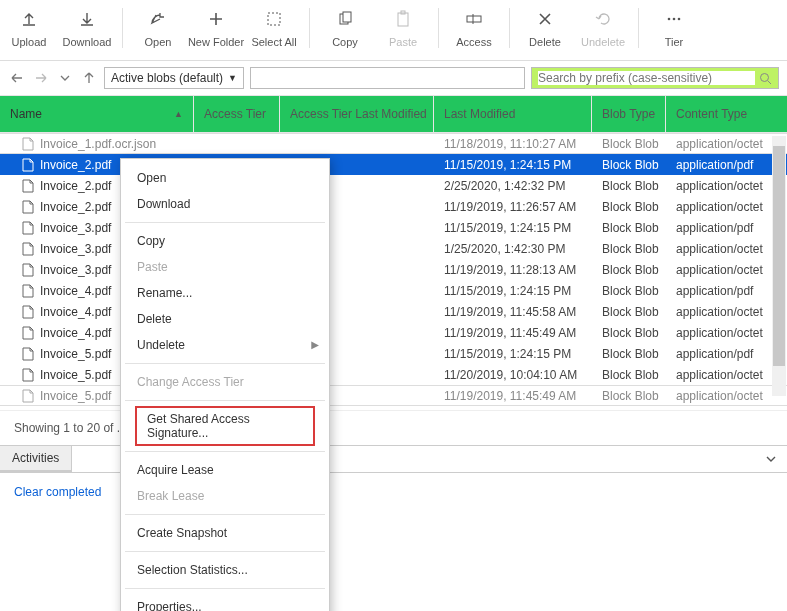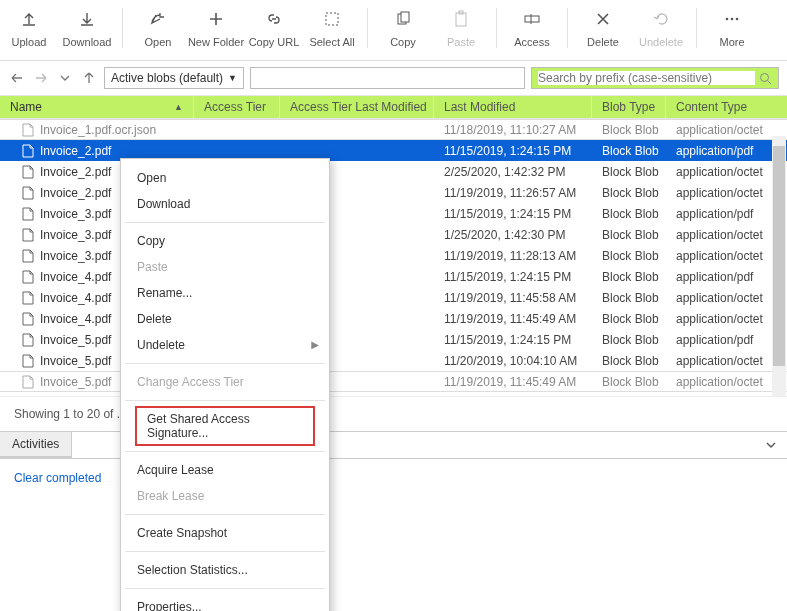--- a/index.html
+++ b/index.html
@@ -13,21 +13,21 @@
 .tool-btn.disabled .ico,.tool-btn.disabled .lbl{color:#bbb}
 .navbar{display:flex;align-items:center;padding:6px 8px;gap:6px}
 .nav-arrow{width:18px;height:18px;display:flex;align-items:center;justify-content:center;color:#777}
 .dropdown{border:1px solid #bbb;height:22px;display:flex;align-items:center;padding:0 6px;min-width:140px;justify-content:space-between;background:#fff}
 .dropdown .dd-caret{font-size:9px;color:#333}
 .path-input{border:1px solid #bbb;height:22px;flex:1;padding:0 6px;background:#fff}
 .search-wrap{border:1px solid #bbb;height:22px;width:248px;display:flex;align-items:center;padding:0 6px;background:#bef264}
 .search-wrap input{border:none;outline:none;flex:1;font-size:12px;color:#888}
 .search-wrap .si{color:#888;margin-left:4px}
 .grid{width:100%}
-.ghead{display:flex;border-top:1px solid #e5e5e5;border-bottom:1px solid #e5e5e5;background:#bef264;height:24px;align-items:center}
+.ghead{display:flex;border-top:1px solid #e5e5e5;border-bottom:1px solid #e5e5e5;background:#22c55e;height:38px;align-items:center}
 .gh{padding:0 10px;border-right:1px solid #e5e5e5;height:100%;display:flex;align-items:center;color:#555;font-size:12px;white-space:nowrap}
 .gh.name{width:194px;justify-content:space-between}
 .sort-caret{font-size:9px;color:#555}
 .gh.tier{width:86px}
 .gh.tiermod{width:154px}
 .gh.mod{width:158px}
 .gh.btype{width:74px}
 .gh.ctype{flex:1;border-right:none}
 .row{display:flex;height:21px;align-items:center}
 .row.sel{background:#0b61d6;color:#fff}
@@ -95,28 +95,20 @@
       <span class="ico">
           <svg width="20" height="20" viewBox="0 0 20 20">
             <path d="M10 4v12M4 10h12" stroke="#555" fill="none" stroke-width="1.6"></path>
           </svg>
         </span>
       <span class="lbl">New Folder</span>
     </div>
     <div class="tool-btn">
       <span class="ico">
           <svg width="20" height="20" viewBox="0 0 20 20">
-            <path d="M8 12a3 3 0 0 1 0-6h2M12 8a3 3 0 0 1 0 6h-2M8 10h4" stroke="#555" fill="none" stroke-width="1.3"></path>
-          </svg>
-        </span>
-      <span class="lbl">Copy URL</span>
-    </div>
-    <div class="tool-btn">
-      <span class="ico">
-          <svg width="20" height="20" viewBox="0 0 20 20">
             <rect x="4" y="4" width="12" height="12" stroke="#555" fill="none" stroke-dasharray="2 2"></rect>
           </svg>
         </span>
       <span class="lbl">Select All</span>
     </div>
   </div>
   <div class="tool-sep"></div>
   <div class="tool-group">
     <div class="tool-btn">
       <span class="ico">
@@ -171,21 +163,21 @@
   <div class="tool-sep"></div>
   <div class="tool-group">
     <div class="tool-btn">
       <span class="ico">
           <svg width="20" height="20" viewBox="0 0 20 20">
             <circle cx="5" cy="10" r="1.3" fill="#555"></circle>
             <circle cx="10" cy="10" r="1.3" fill="#555"></circle>
             <circle cx="15" cy="10" r="1.3" fill="#555"></circle>
           </svg>
         </span>
-      <span class="lbl">More</span>
+      <span class="lbl">Tier</span>
     </div>
   </div>
 </div>
 
 <div class="navbar">
   <span class="nav-arrow">
       <svg width="14" height="14" viewBox="0 0 14 14">
         <path d="M12 7H2m0 0l4-4M2 7l4 4" stroke="#777" fill="none" stroke-width="1.3"></path>
       </svg>
     </span>

